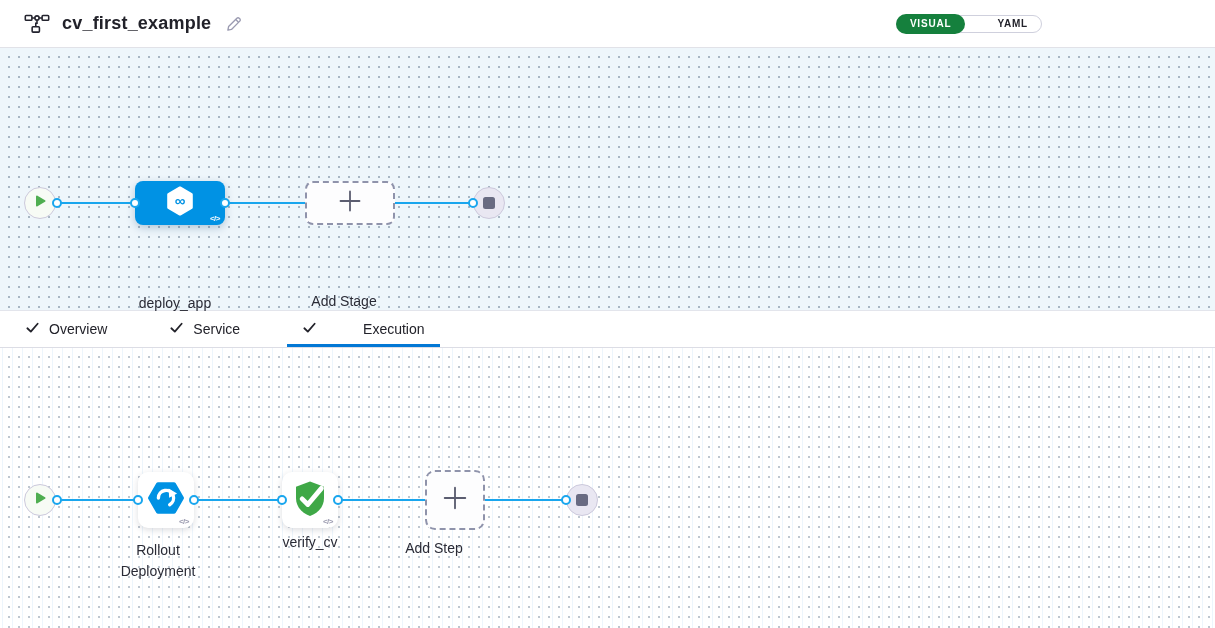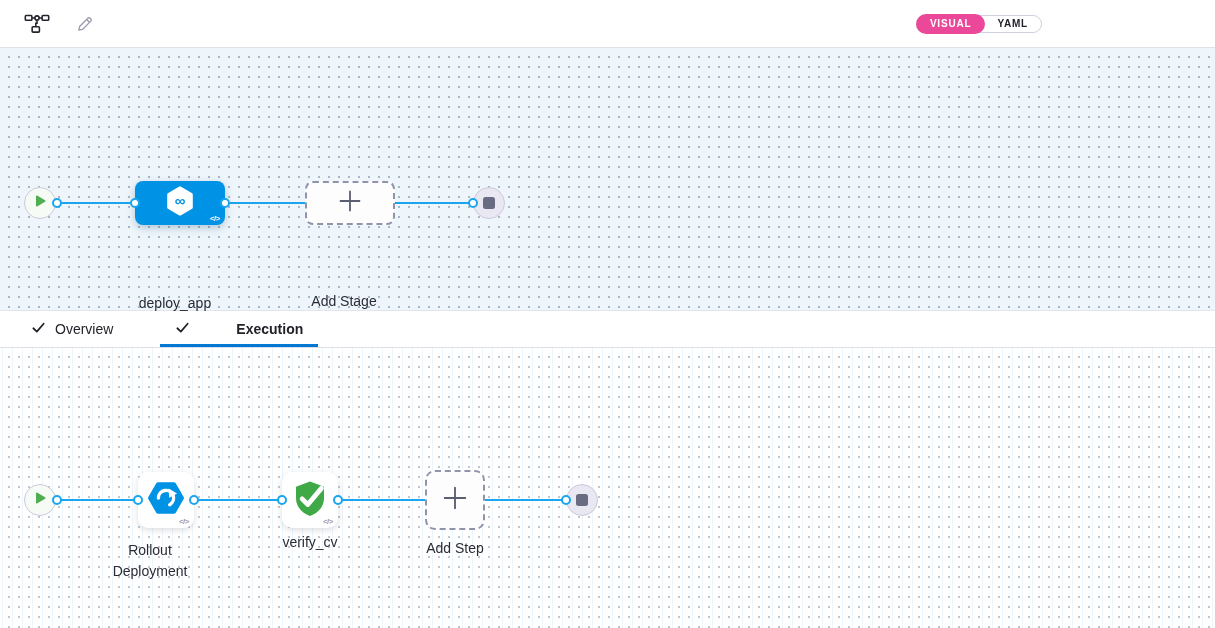--- a/index.html
+++ b/index.html
@@ -10,22 +10,22 @@
   
   .header { position:relative; height:48px; background:#fff; border-bottom:1px solid #e1e2e8;
             display:flex; align-items:center; padding:0 24px; }
   .pipeline-icon { display:flex; margin-right:12px; }
   .title { font-size:18px; font-weight:bold; letter-spacing:.2px; color:#22222a; }
   .pencil { display:flex; margin-left:14px; cursor:pointer; }
 
   .mode-toggle { position:absolute; right:173px; top:15px; height:18px; display:inline-flex;
                  align-items:center; border:1px solid #cfd0dd; border-radius:999px; background:#fff; }
   .mode-seg { font-size:10px; font-weight:bold; letter-spacing:.8px; line-height:1;
-              padding:4px 13px; border-radius:999px; cursor:pointer; }
-  .mode-seg.active { background:#ec4899; color:#fff; margin:-1px; padding:5px 14px; }
+              padding:4px 13px; border-radius:999px; cursor:pointer;margin-left:20px; }
+  .mode-seg.active { background:#15803d; color:#fff; margin:-1px; padding:5px 14px; }
   .mode-seg.inactive { color:#22222a; }
 
   
   .canvas { position:relative; }
   .canvas-stage { height:262px; background-color:#eef6fb;
      background-image: radial-gradient(circle, rgba(110,130,150,.55) 1px, rgba(0,0,0,0) 1.2px);
      background-size:10px 10px; background-position:4px 4px; }
   .canvas-exec { height:281px; background-color:#ffffff;
      background-image:
        linear-gradient(90deg, rgba(2,120,213,.07) 1px, rgba(0,0,0,0) 1px),
@@ -58,40 +58,41 @@
 
   .step-card { position:absolute; width:56px; height:56px; background:#fff; border-radius:10px;
                z-index:2; cursor:pointer; box-shadow:0 2px 6px rgba(40,41,61,.16);
                display:flex; align-items:center; justify-content:center; }
 
   .node-label { position:absolute; width:120px; text-align:center; font-size:14px;
                 line-height:21px; color:#2a2b36; z-index:2; }
 
   
   .tabbar { height:38px; background:#fff; border-top:1px solid #e3e5ec; border-bottom:1px solid #dcdde5;
-            display:flex; align-items:stretch; padding-left:16px; }
+            display:flex; align-items:stretch; padding-left:10px; }
   .tab { display:flex; align-items:center; gap:9px; padding:0 15px; margin-right:32px;
          font-size:14px; color:#22222a; cursor:pointer; border-bottom:3px solid rgba(0,0,0,0); padding-top:3px; }
-  .tab.active { font-weight:bold; border-bottom-color:#0278d5;gap:46px; }
+  .tab.active { font-weight:normal; border-bottom-color:#0278d5;gap:46px; }
 </style>
 </head>
 <body>
 
 <div class="app">
 
   <div class="header">
     <span class="pipeline-icon">
       <svg width="26" height="22" viewBox="0 0 30 24" fill="none" stroke="#23232e" stroke-width="1.8">
         <rect x="1.5" y="2.3" width="7.6" height="5.4" rx="1"></rect>
         <rect x="20.9" y="2.3" width="7.6" height="5.4" rx="1"></rect>
         <circle cx="15" cy="5" r="2.4"></circle>
         <rect x="9.4" y="15.2" width="8.4" height="6.2" rx="1"></rect>
         <path d="M9.1 5 H12.6 M17.4 5 H20.9 M15 7.4 V11.2 H13.6 V15.2"></path>
       </svg>
     </span>
+    <span class="title">cv_first_example</span>
     <span class="pencil">
       <svg width="18" height="18" viewBox="0 0 20 20" fill="none" stroke="#9b9bb1" stroke-width="1.5" stroke-linejoin="round">
         <path d="M13.2 3.6 a1.8 1.8 0 0 1 2.6 0 l0.6 0.6 a1.8 1.8 0 0 1 0 2.6 L7.2 16 l-4 0.8 0.8 -4 Z"></path>
         <path d="M12 5l3 3"></path>
       </svg>
     </span>
 
     <div class="mode-toggle">
       <span class="mode-seg active">VISUAL</span>
       <span class="mode-seg inactive">YAML</span>
@@ -143,20 +144,26 @@
     <div class="node-label" style="left:284px; top:243px;">Add Stage</div>
   </div>
 
   <div class="tabbar">
     <div class="tab">
       <span><svg width="15" height="15" viewBox="0 0 16 16" fill="none" stroke="#22222a" stroke-width="1.9" stroke-linecap="round" stroke-linejoin="round">
             <polyline points="2.5,8.8 6.2,12.4 13.5,4"></polyline>
           </svg></span>
       <span>Overview</span>
     </div>
+    <div class="tab">
+      <span><svg width="15" height="15" viewBox="0 0 16 16" fill="none" stroke="#22222a" stroke-width="1.9" stroke-linecap="round" stroke-linejoin="round">
+            <polyline points="2.5,8.8 6.2,12.4 13.5,4"></polyline>
+          </svg></span>
+      <span>Service</span>
+    </div>
     <div class="tab active">
       <span><svg width="15" height="15" viewBox="0 0 16 16" fill="none" stroke="#22222a" stroke-width="1.9" stroke-linecap="round" stroke-linejoin="round">
             <polyline points="2.5,8.8 6.2,12.4 13.5,4"></polyline>
           </svg></span>
       <span>Execution</span>
     </div>
   </div>
 
   <div class="canvas canvas-exec">
 
@@ -206,18 +213,18 @@
         <svg width="26" height="26" viewBox="0 0 24 24" stroke="#5b5d70" stroke-width="1.7" stroke-linecap="round">
           <path d="M12 2.5 V21.5 M2.5 12 H21.5"></path>
         </svg>
       </span>
     </div>
 
     <div class="terminal end" style="left:566px; top:136px;">
       <span class="stop-square"></span>
     </div>
 
-    <div class="node-label" style="left:90px; top:540px; top:192px;text-align:center;">Rollout Deployment</div>
+    <div class="node-label" style="left:98px; top:540px; top:192px;text-align:center;">Rollout Deployment</div>
     <div class="node-label" style="left:250px; top:184px;">verify_cv</div>
-    <div class="node-label" style="left:395px; top:190px;">Add Step</div>
+    <div class="node-label" style="left:374px; top:190px;">Add Step</div>
   </div>
 
 </div>
 
 </body></html>

